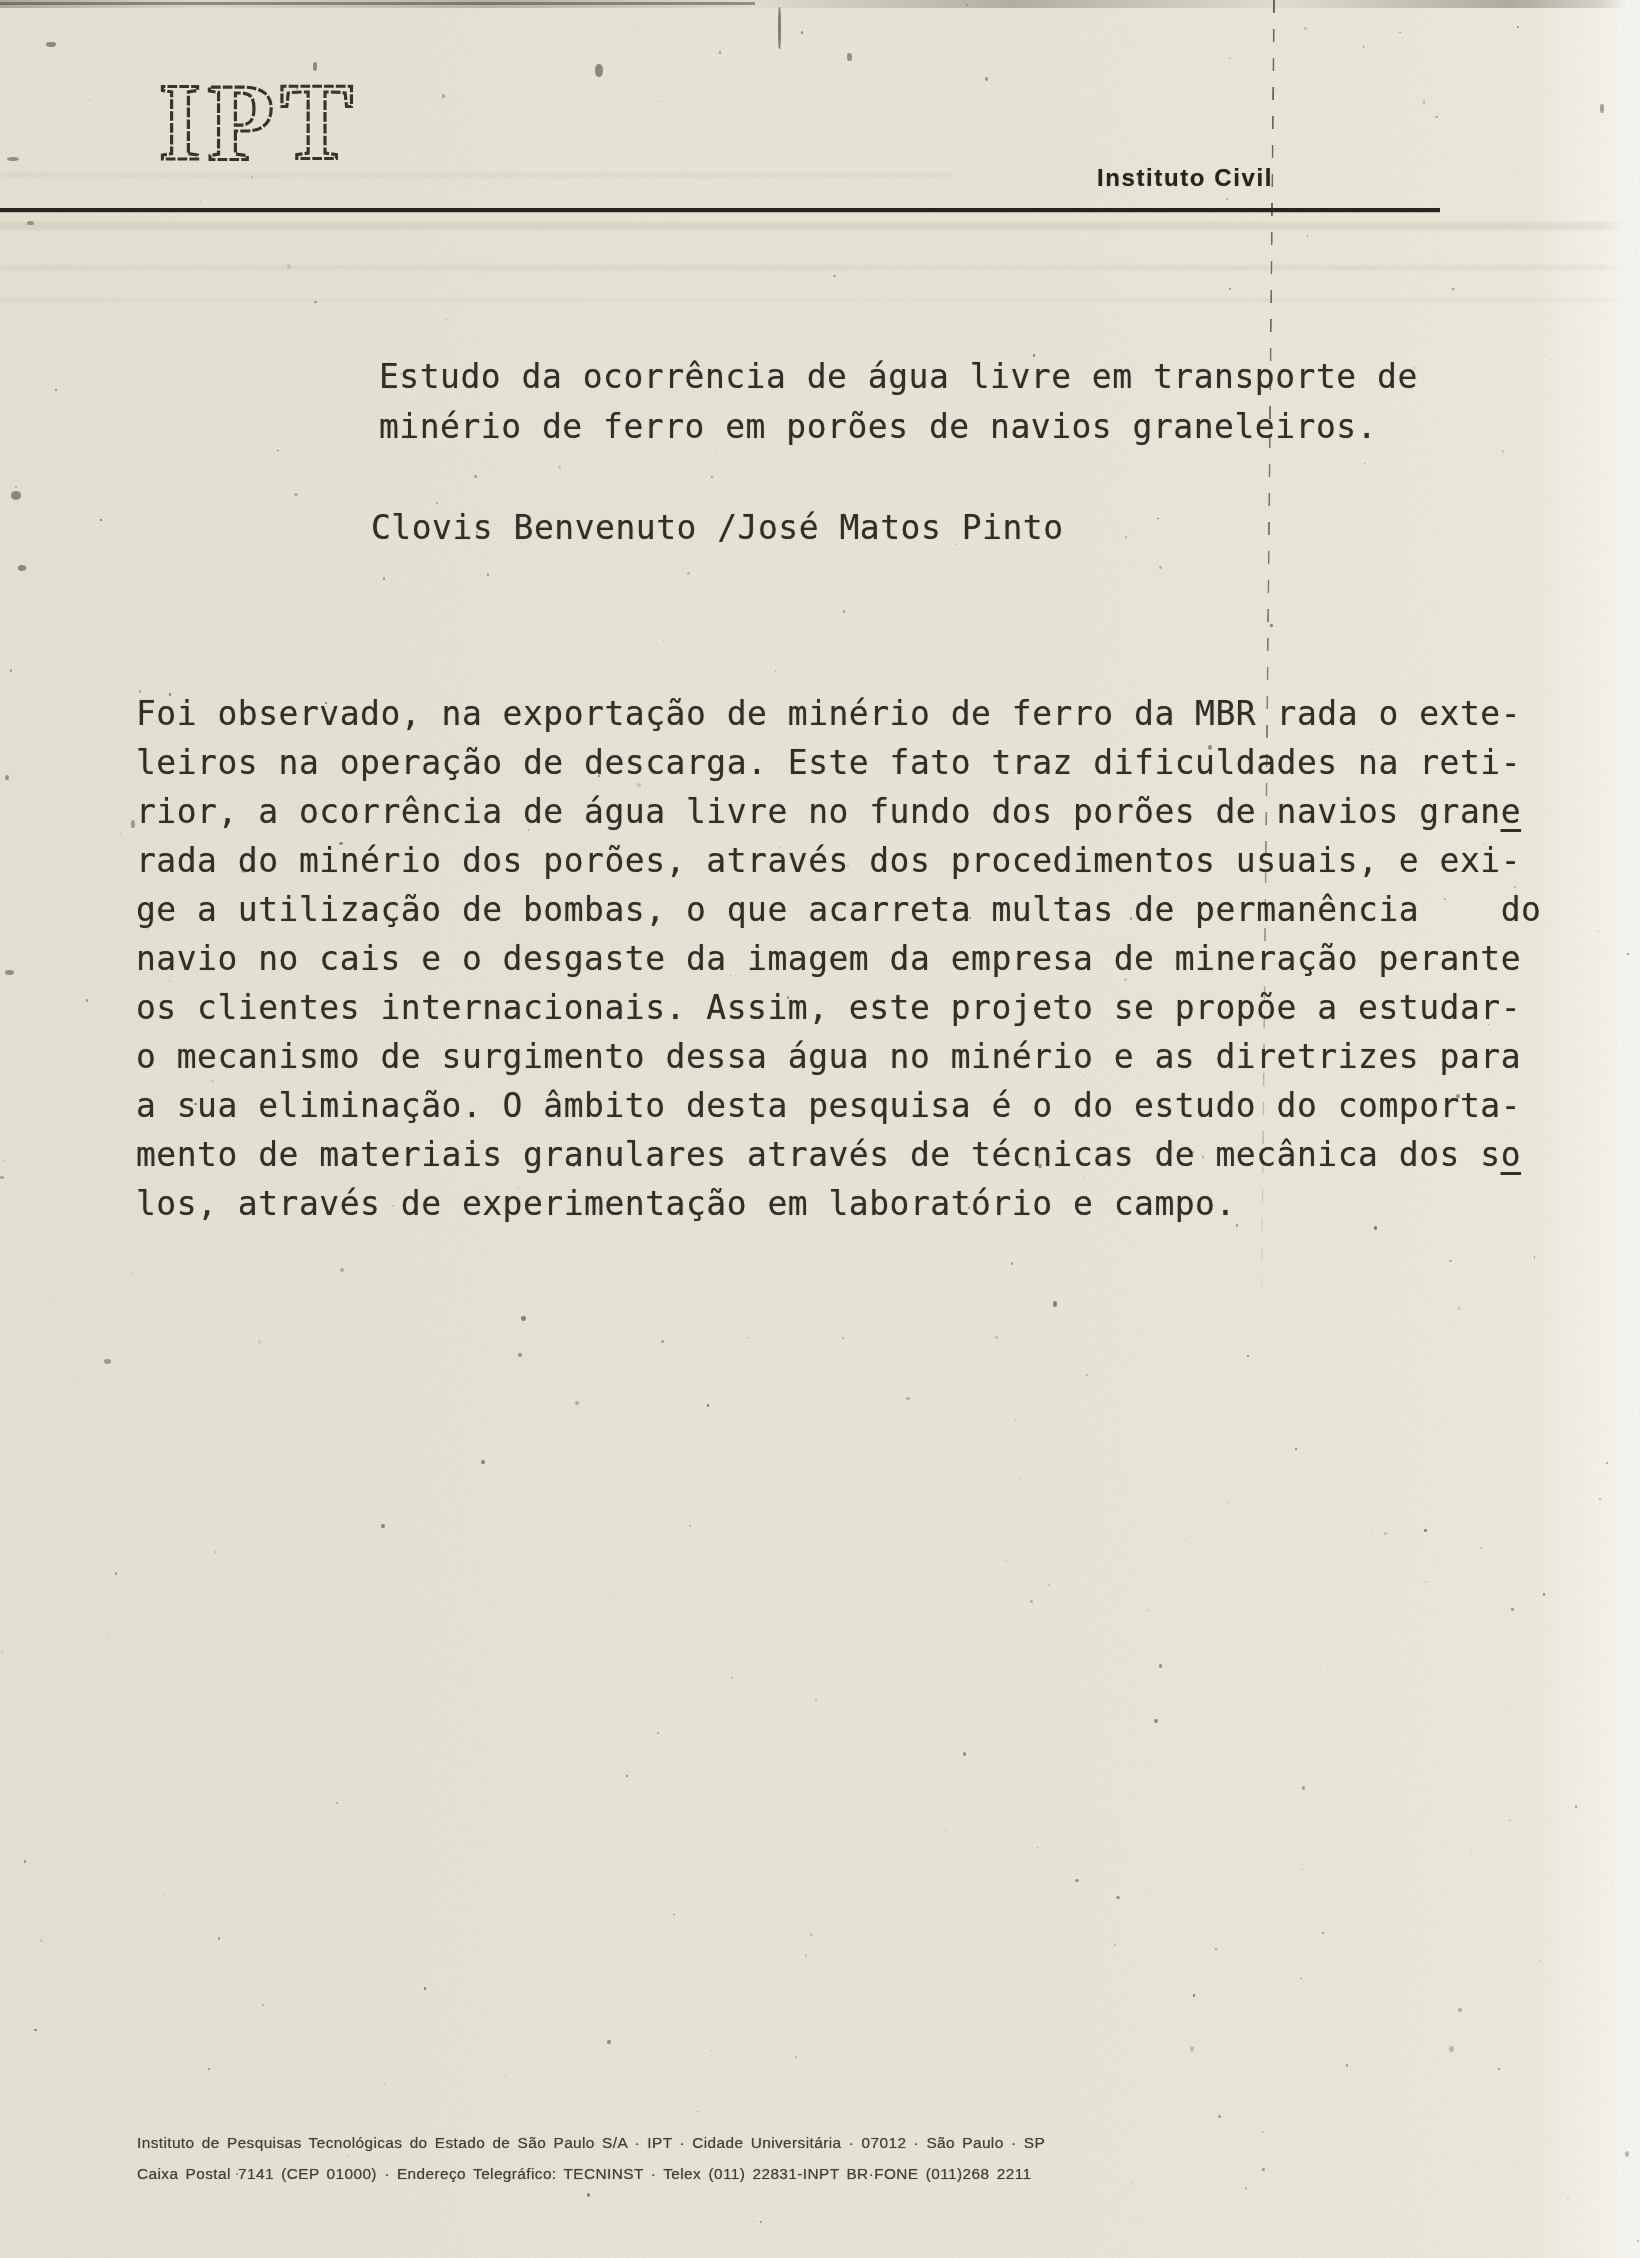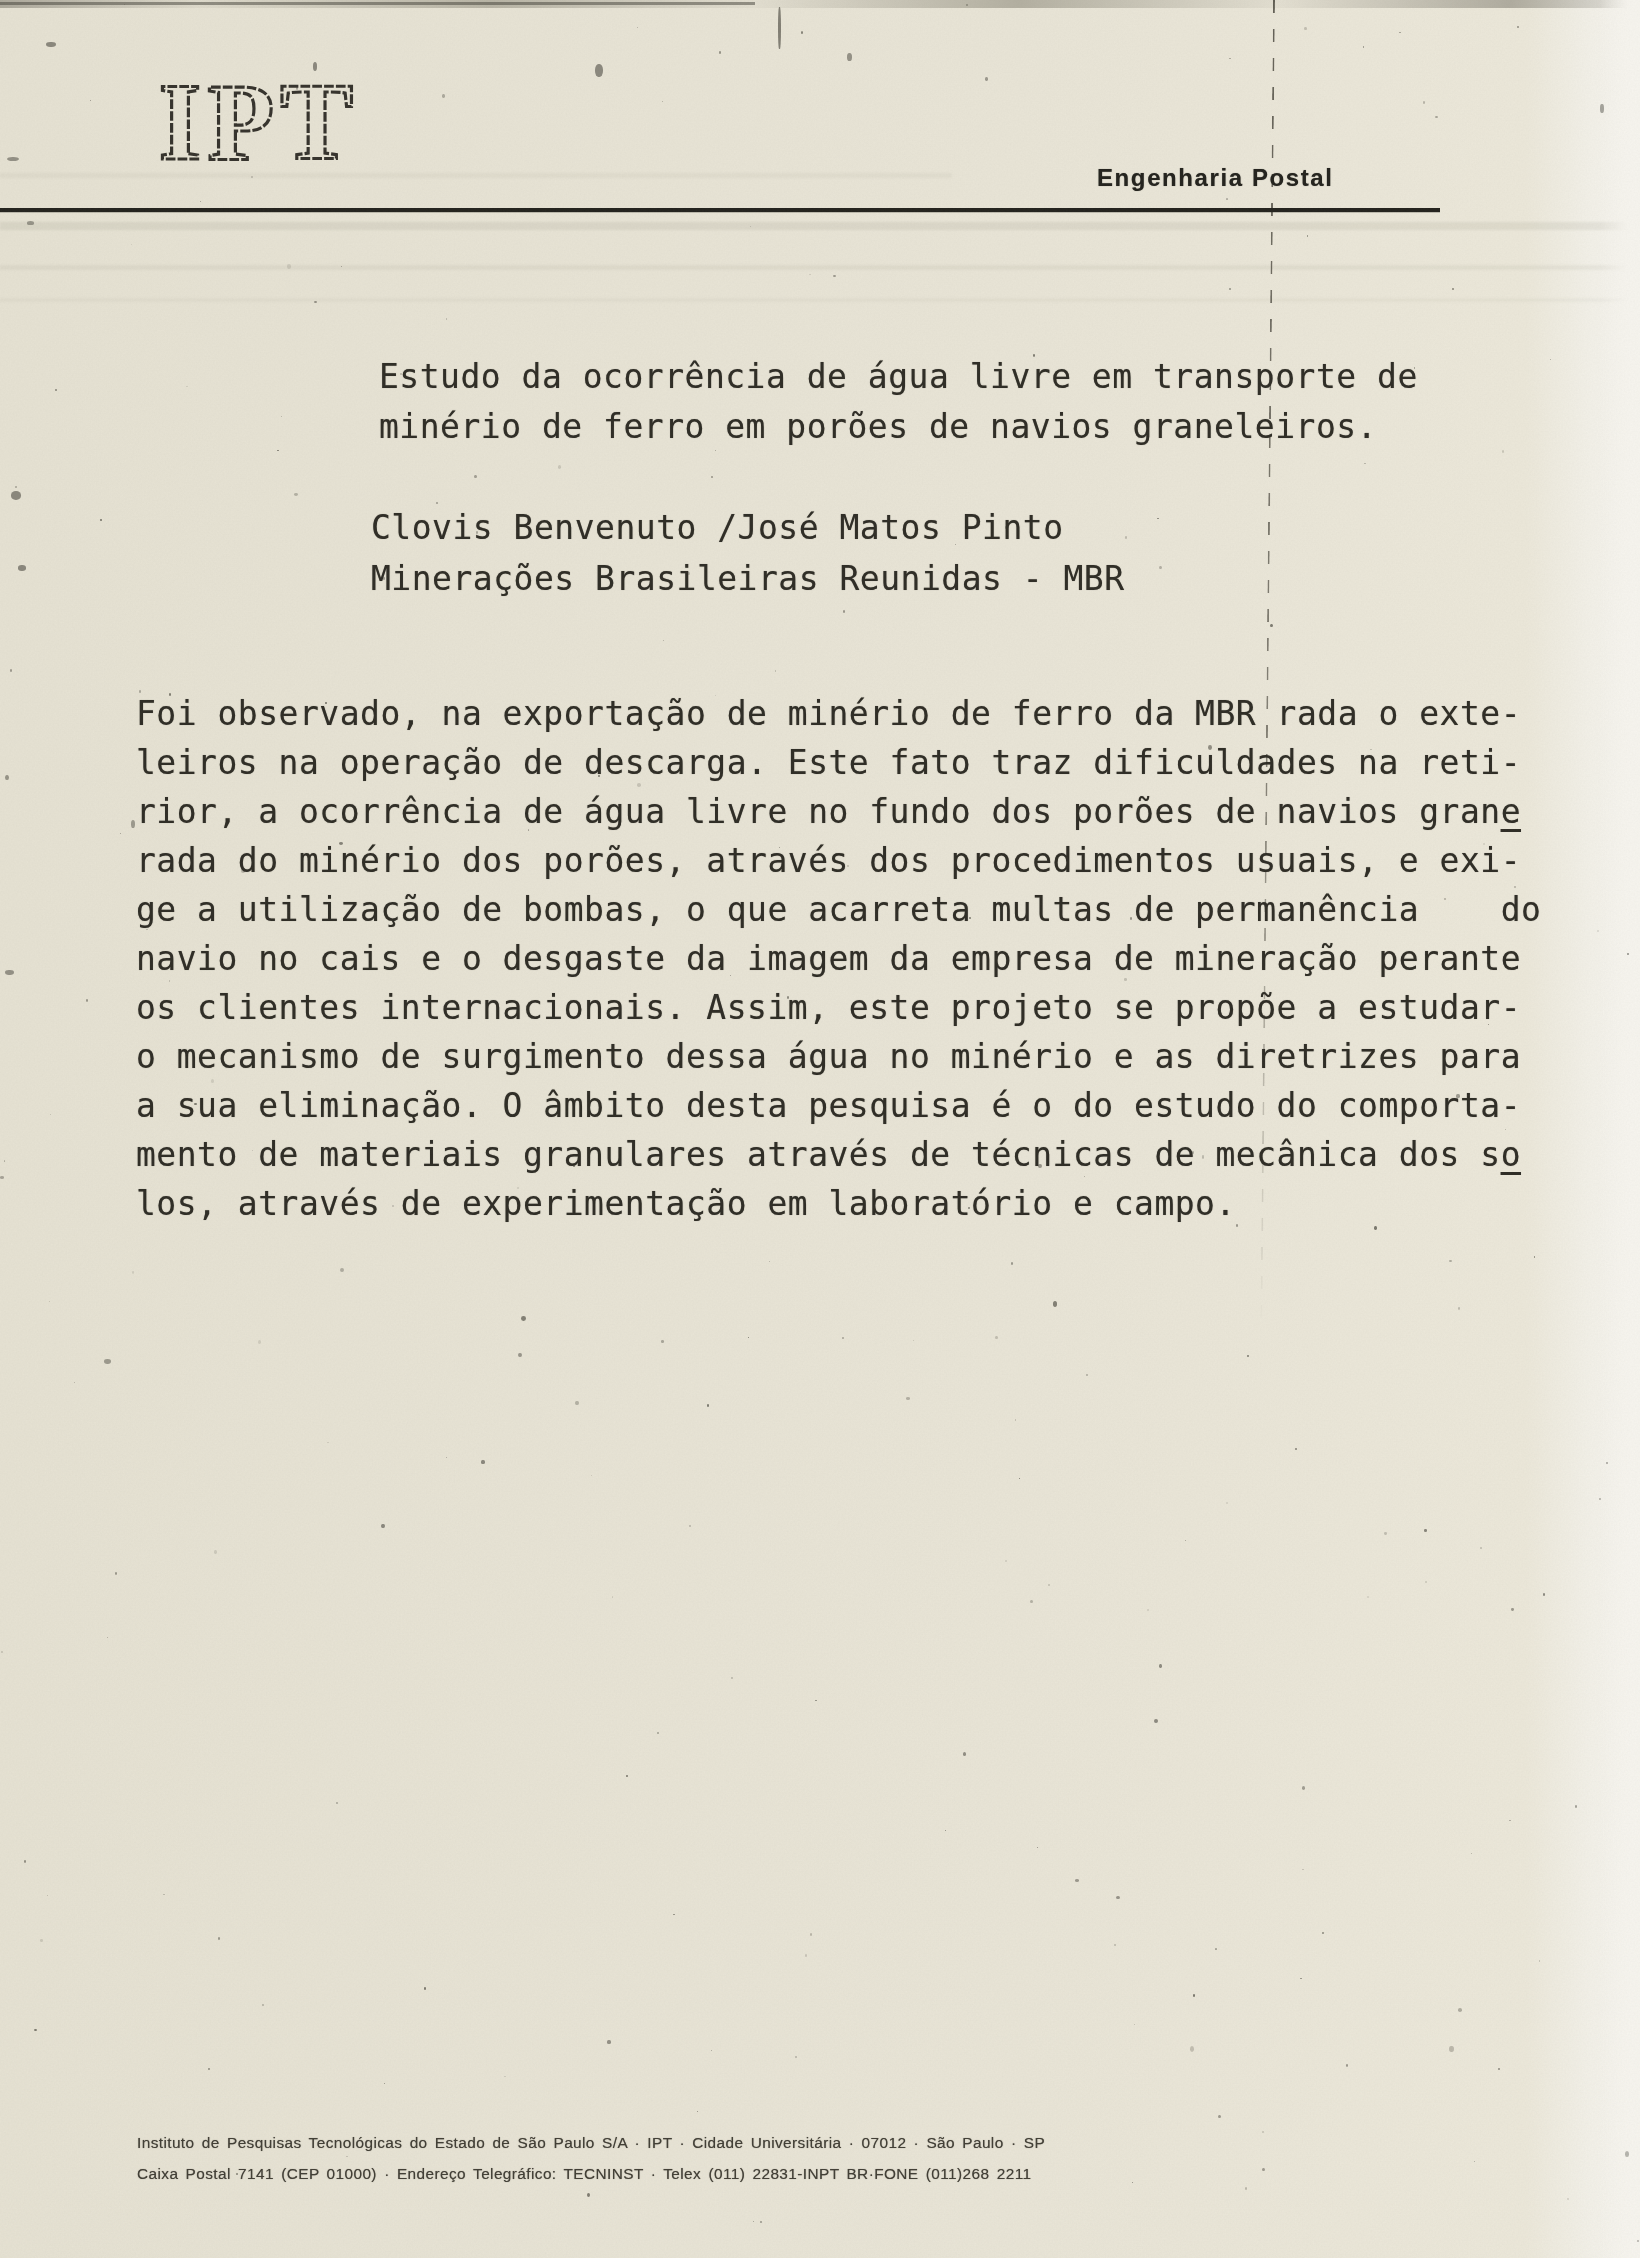--- a/index.html
+++ b/index.html
@@ -60,31 +60,30 @@
   <div class="streak st3"></div>
   <div class="right-strip"></div>
   <div class="crease"></div>
 
   <div class="logo">
     <svg width="212" height="141" viewBox="0 0 240 160">
       <text x="4" y="126" font-family="Liberation Serif, serif" font-weight="bold" font-size="124" letter-spacing="7" fill="none" stroke="#26241e" stroke-width="3.6" stroke-dasharray="11 2.4">IPT</text>
     </svg>
   </div>
 
-  <div class="dept">Engenharia Postal</div>
+  <div class="dept">Instituto Civil</div>
   <div class="rule"></div>
 
   <section class="title-block">
     <div class="tw">Estudo da ocorrência de água livre em transporte de</div>
     <div class="tw">minério de ferro em porões de navios graneleiros.</div>
   </section>
 
   <section class="authors-block">
     <div class="tw">Clovis Benvenuto /José Matos Pinto</div>
-    <div class="tw">Minerações Brasileiras Reunidas - MBR</div>
   </section>
 
   <section class="body-block">
     <div class="tw"><span>Foi observado, na exportação de minério de ferro da MBR rada o exte-</span><u></u></div>
     <div class="tw"><span>leiros na operação de descarga. Este fato traz dificuldades na reti-</span><u></u></div>
     <div class="tw"><span>rior, a ocorrência de água livre no fundo dos porões de navios gran</span><u>e</u></div>
     <div class="tw"><span>rada do minério dos porões, através dos procedimentos usuais, e exi-</span><u></u></div>
     <div class="tw"><span>ge a utilização de bombas, o que acarreta multas de permanência    do</span><u></u></div>
     <div class="tw"><span>navio no cais e o desgaste da imagem da empresa de mineração perante</span><u></u></div>
     <div class="tw"><span>os clientes internacionais. Assim, este projeto se propõe a estudar-</span><u></u></div>

